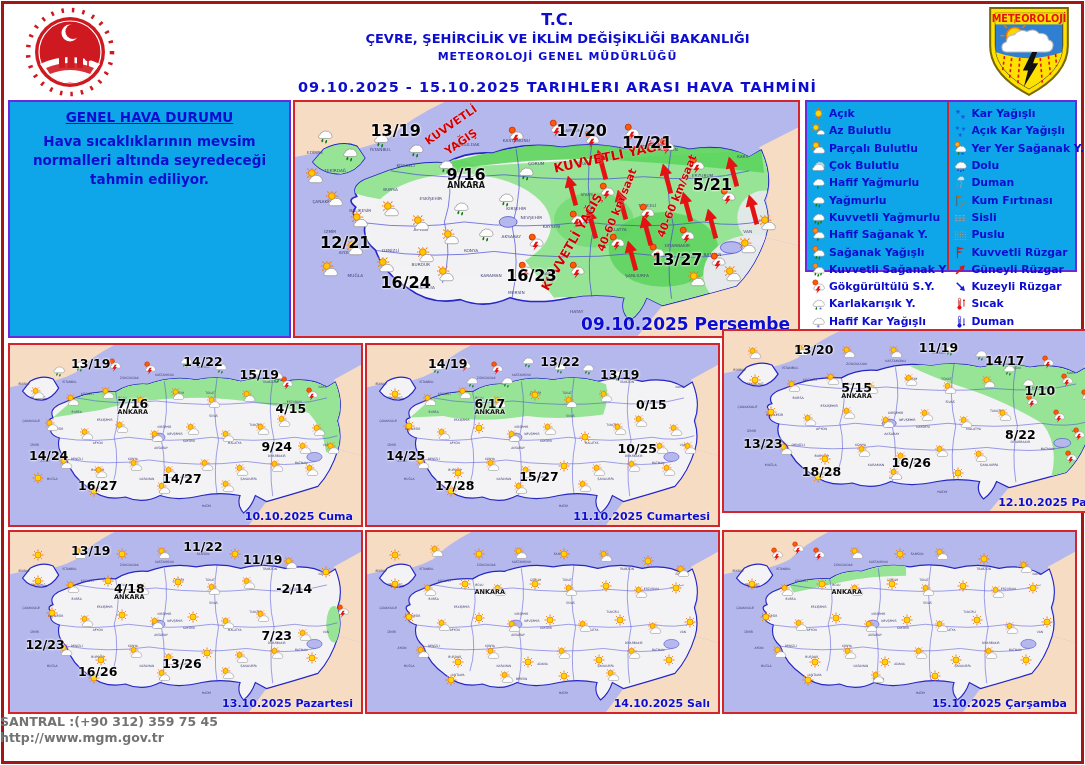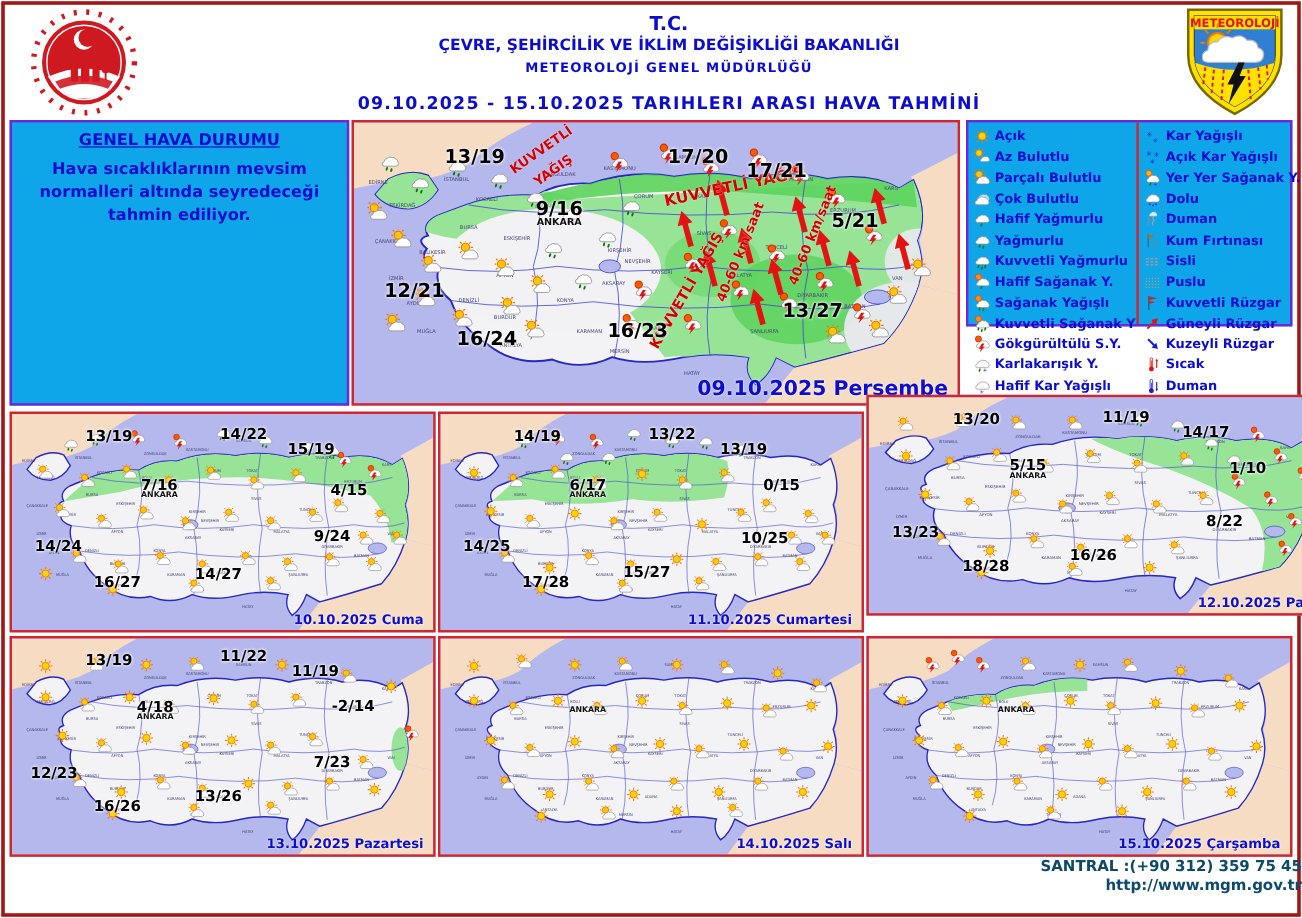--- a/index.html
+++ b/index.html
@@ -57,21 +57,21 @@
   .map-lg .map-date{font-size:17px;}
   .map-sm .map-date{font-size:11px;}
   .anno{position:absolute;font-weight:bold;color:#d40000;white-space:nowrap;
         text-shadow:0 0 1px #fff;}
   .wicon{position:absolute;transform:translate(-50%,-50%);}
   .map-lg .wicon{width:18px;height:18px;}
   .map-sm .wicon{width:14px;height:14px;}
   .map-lg .wicon.warrow{width:13px;height:32px;transform:translate(-50%,-50%) rotate(-15deg);}
 
   
-  #footer{position:absolute;left:0;right:0;top:714px;text-align:right;color:#0c4a6e;
+  #footer{position:absolute;left:0;right:0;top:714px;text-align:left;color:#737373;
           font-weight:bold;font-size:12.5px;line-height:1.3;}
 </style>
 </head>
 <body>
 
 <svg width="0" height="0" style="position:absolute" aria-hidden="true">
   <defs>
     <path id="p-cloud" d="M5.5,17 Q2.5,17 2.5,14.2 Q2.5,11.8 5,11.4 Q5.2,8 8.6,7.6 Q11,5 14.4,6.6 Q17.6,5.4 18.8,8.6 Q21.8,9.2 21.6,12.2 Q23,13.8 21.6,15.6 Q20.8,17 18.6,17 Z" fill="#fdfdfd" stroke="#8f8f8f" stroke-width="1"></path>
     <ellipse id="p-drop" cx="0" cy="0" rx="1.15" ry="2.3" fill="#0a7c0a"></ellipse>
     <g id="p-sunrays" stroke="#f07800" stroke-width="1.5">

